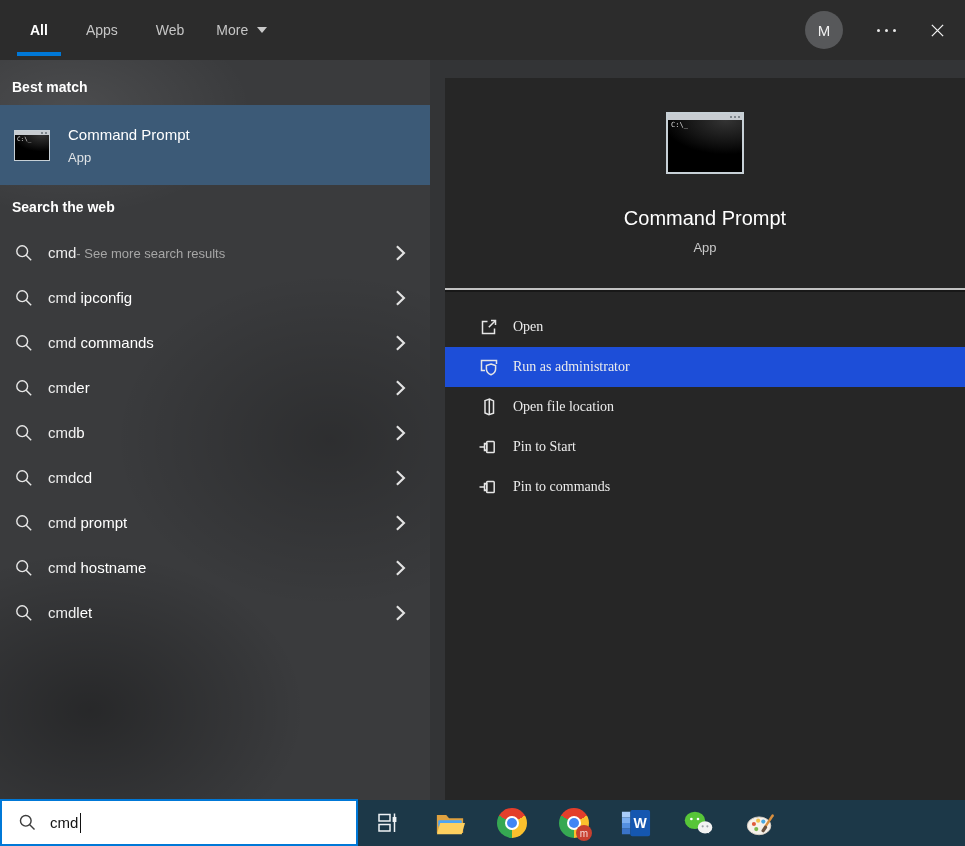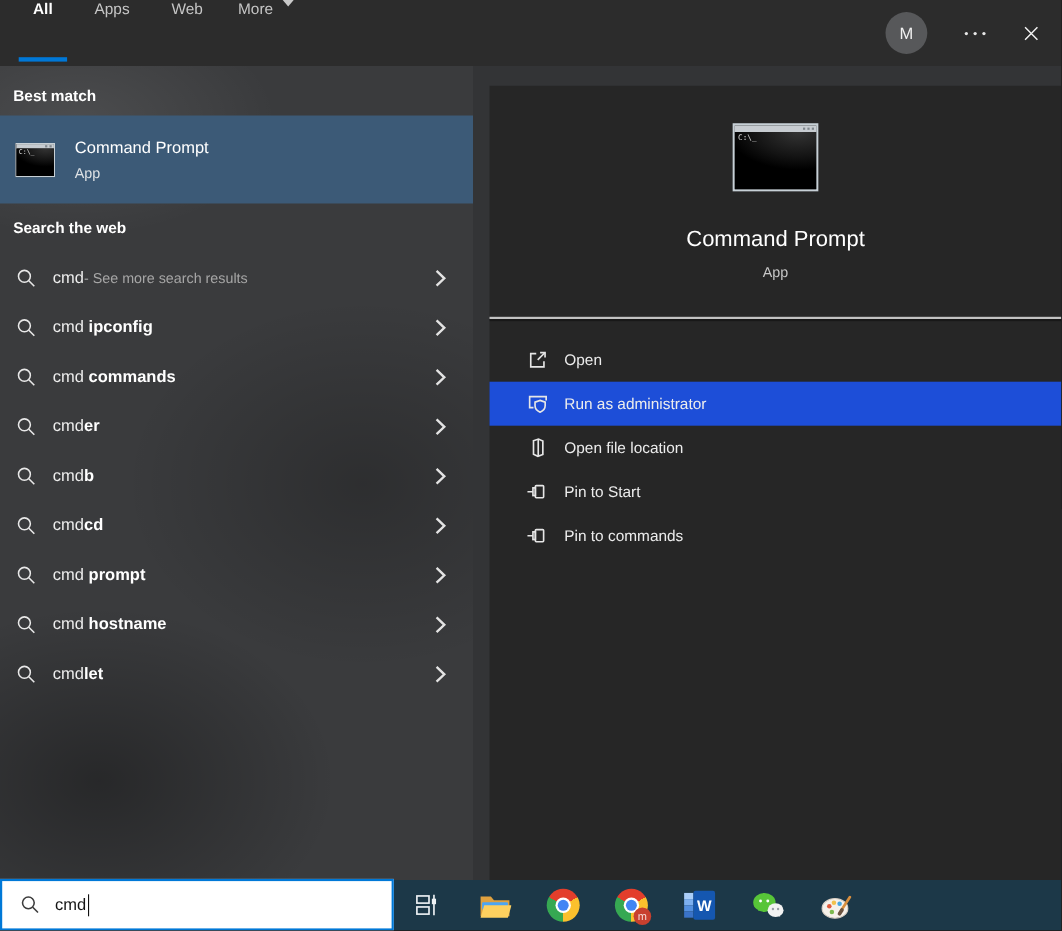--- a/index.html
+++ b/index.html
@@ -2,21 +2,21 @@
 <html><head>
 <meta charset="utf-8">
 <style>
   * { margin:0; padding:0; box-sizing:border-box; }
   body { background:#111; font-family:"Liberation Sans","DejaVu Sans",sans-serif; }
   .screen{ position:relative; width:965px; height:846px; overflow:hidden; background:#2c2c2c; }
 
   
   .topbar{ position:absolute; top:0; left:0; right:0; height:60px; background:#2c2c2c; display:flex; align-items:stretch; }
   .tabs{ display:flex; margin-left:30px; }
-  .tab{ display:flex; align-items:flex-start; margin-right:38px; position:relative; color:#c6c6c6; font-size:14px; cursor:default; }
+  .tab{ display:flex; align-items:center; margin-right:38px; position:relative; color:#c6c6c6; font-size:14px; cursor:default; }
   .tab.active span{ color:#fff; font-weight:bold; }
   .tab.active::after{ content:""; position:absolute; left:-13px; right:-13px; bottom:4px; height:4px; background:#0078d7; }
   .caret-down{ width:0; height:0; border-left:5px solid transparent; border-right:5px solid transparent; border-top:6px solid #c9c9c9; margin-left:9px; }
   .top-controls{ margin-left:auto; display:flex; align-items:center; margin-right:10px; }
   .avatar{ width:38px; height:38px; border-radius:50%; background:#57585a; color:#f1f1f1; font-size:15px; display:flex; align-items:center; justify-content:center; }
   .ellipsis{ display:flex; gap:5px; margin-left:26px; padding:10px 8px; }
   .ellipsis i{ width:3px; height:3px; border-radius:50%; background:#e8e8e8; }
   .close-btn{ margin-left:16px; padding:8px 10px; display:flex; }
 
   
@@ -30,32 +30,32 @@
   .bm-header{ padding-top:0; margin-top:17px; }
   .best-match-row{ margin-top:8px; height:80px; background:#3c5a77; display:flex; align-items:center; padding-left:14px; cursor:default; }
   .bm-texts{ margin-left:18px; }
   .bm-title{ font-size:15px; color:#fff; }
   .bm-sub{ font-size:13px; color:#dfe3e6; margin-top:7px; }
   .sw-header{ margin-top:12px; }
   .sugg-list{ margin-top:13px; }
   .sugg-row{ height:45px; display:flex; align-items:center; padding-left:14px; cursor:default; }
   .sugg-search-icon{ width:20px; height:20px; flex:0 0 auto; }
   .sugg-text{ margin-left:14px; font-size:15px; color:#ededed; white-space:pre; }
-  .sugg-text .bold{ font-weight:bold; color:#fff; white-space:pre; }
+  .sugg-text .bold{ font-weight:normal; color:#fff; white-space:pre; }
   .sugg-text .note{ font-size:13px; color:#a6a6a6; }
   .sugg-text .note:empty{ display:none; }
   .sugg-chevron{ margin-left:auto; margin-right:24px; width:11px; height:18px; flex:0 0 auto; }
 
   
   .main-right{ position:absolute; top:60px; left:430px; right:0; bottom:46px; background:#333436; }
   .card{ position:absolute; left:15px; top:18px; right:0; bottom:0; background:#262626; display:flex; flex-direction:column; align-items:center; }
   .card-title{ margin-top:33px; font-size:20px; color:#fff; }
   .card-sub{ margin-top:10px; font-size:13px; color:#c8c8c8; }
   .separator{ margin-top:33px; width:100%; height:2px; background:#c2c2c2; box-shadow:0 2px 0 rgba(0,0,0,0.35); }
-  .actions{ margin-top:17px; width:100%; }
+  .actions{ margin-top:17px; width:100%;font-family:Liberation Serif, serif; }
   .action-row{ height:40px; display:flex; align-items:center; padding-left:33px; cursor:default; }
   .action-row.highlight{ background:#1d4ed8; }
   .action-icon{ width:22px; height:22px; display:flex; }
   .action-label{ margin-left:13px; font-size:14px; color:#ececec; }
 
   
   .cmdwin{ border:2px solid #c7d0d6; background:#000; display:flex; flex-direction:column; }
   .cmdwin .tbar{ height:6px; background:#c7ccd1; display:flex; align-items:center; justify-content:flex-end; gap:2px; padding-right:2px; flex:0 0 auto; }
   .cmdwin .tbar i{ width:2px; height:2px; background:#7e868c; }
   .cmdwin .wbody{ flex:1; position:relative; background:radial-gradient(130% 100% at 78% 0%, #343434 0%, #141414 42%, #000 66%); }

